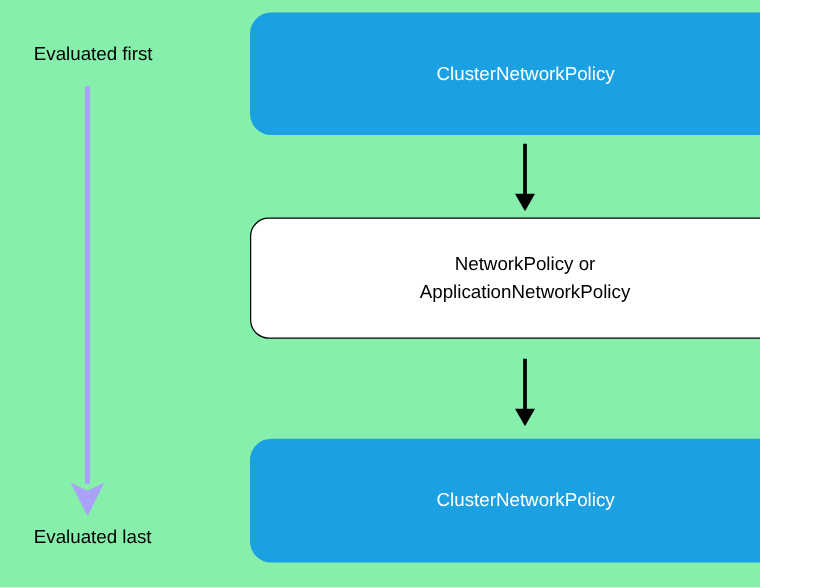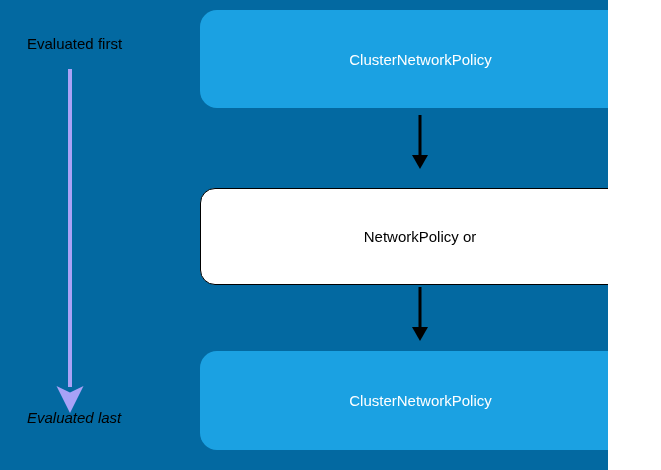--- a/index.html
+++ b/index.html
@@ -5,31 +5,31 @@
   html, body {
     margin: 0;
     padding: 0;
     background: #ffffff;
     font-family: "Liberation Sans", sans-serif;
   }
   .canvas {
     position: relative;
     width: 608px;
     height: 470px;
-    background: #0369a1;
+    background: #86efac;
     overflow: hidden;
   }
   .side-label {
     position: absolute;
     font-size: 15px;
     color: #000000;
     white-space: nowrap;
   }
   .side-label.first { left: 27px; top: 35px; }
-  .side-label.last  { left: 27px; top: 409px; font-style: italic; }
+  .side-label.last  { left: 27px; top: 421px; }
 
   .purple-arrow {
     position: absolute;
     left: 50px;
     top: 65px;
   }
   .black-arrow {
     position: absolute;
   }
   .black-arrow.a1 { left: 405px; top: 112px; }
@@ -54,21 +54,21 @@
   }
   .node.white {
     background: #ffffff;
     color: #000000;
     border: 1.5px solid #000000;
     border-radius: 15px;
     line-height: 22px;
     gap: 0;
   }
   .node.top    { left: 200px; top: 10px;  width: 441px; height: 98px; }
-  .node.middle { left: 200px; top: 188px; width: 440px; height: 97px; }
+  .node.middle { left: 200px; top: 174px; width: 440px; height: 97px; }
   .node.bottom { left: 200px; top: 351px; width: 441px; height: 99px; }
   .node-line { width: 100%; }
 </style>
 </head>
 <body>
 
 <div class="canvas">
 
   <div class="side-label first">Evaluated first</div>
 
@@ -83,20 +83,21 @@
     <div class="node-line">ClusterNetworkPolicy</div>
   </div>
 
   <svg class="black-arrow a1" width="30" height="60" viewBox="0 0 30 60">
     <line x1="15" y1="3" x2="15" y2="44" stroke-width="3" stroke="#000000"></line>
     <polygon points="15,57 7,43 23,43" fill="#000000"></polygon>
   </svg>
 
   <div class="node white middle">
     <div class="node-line">NetworkPolicy or</div>
+    <div class="node-line">ApplicationNetworkPolicy</div>
   </div>
 
   <svg class="black-arrow a2" width="30" height="60" viewBox="0 0 30 60">
     <line x1="15" y1="3" x2="15" y2="44" stroke-width="3" stroke="#000000"></line>
     <polygon points="15,57 7,43 23,43" fill="#000000"></polygon>
   </svg>
 
   <div class="node blue bottom">
     <div class="node-line">ClusterNetworkPolicy</div>
   </div>

